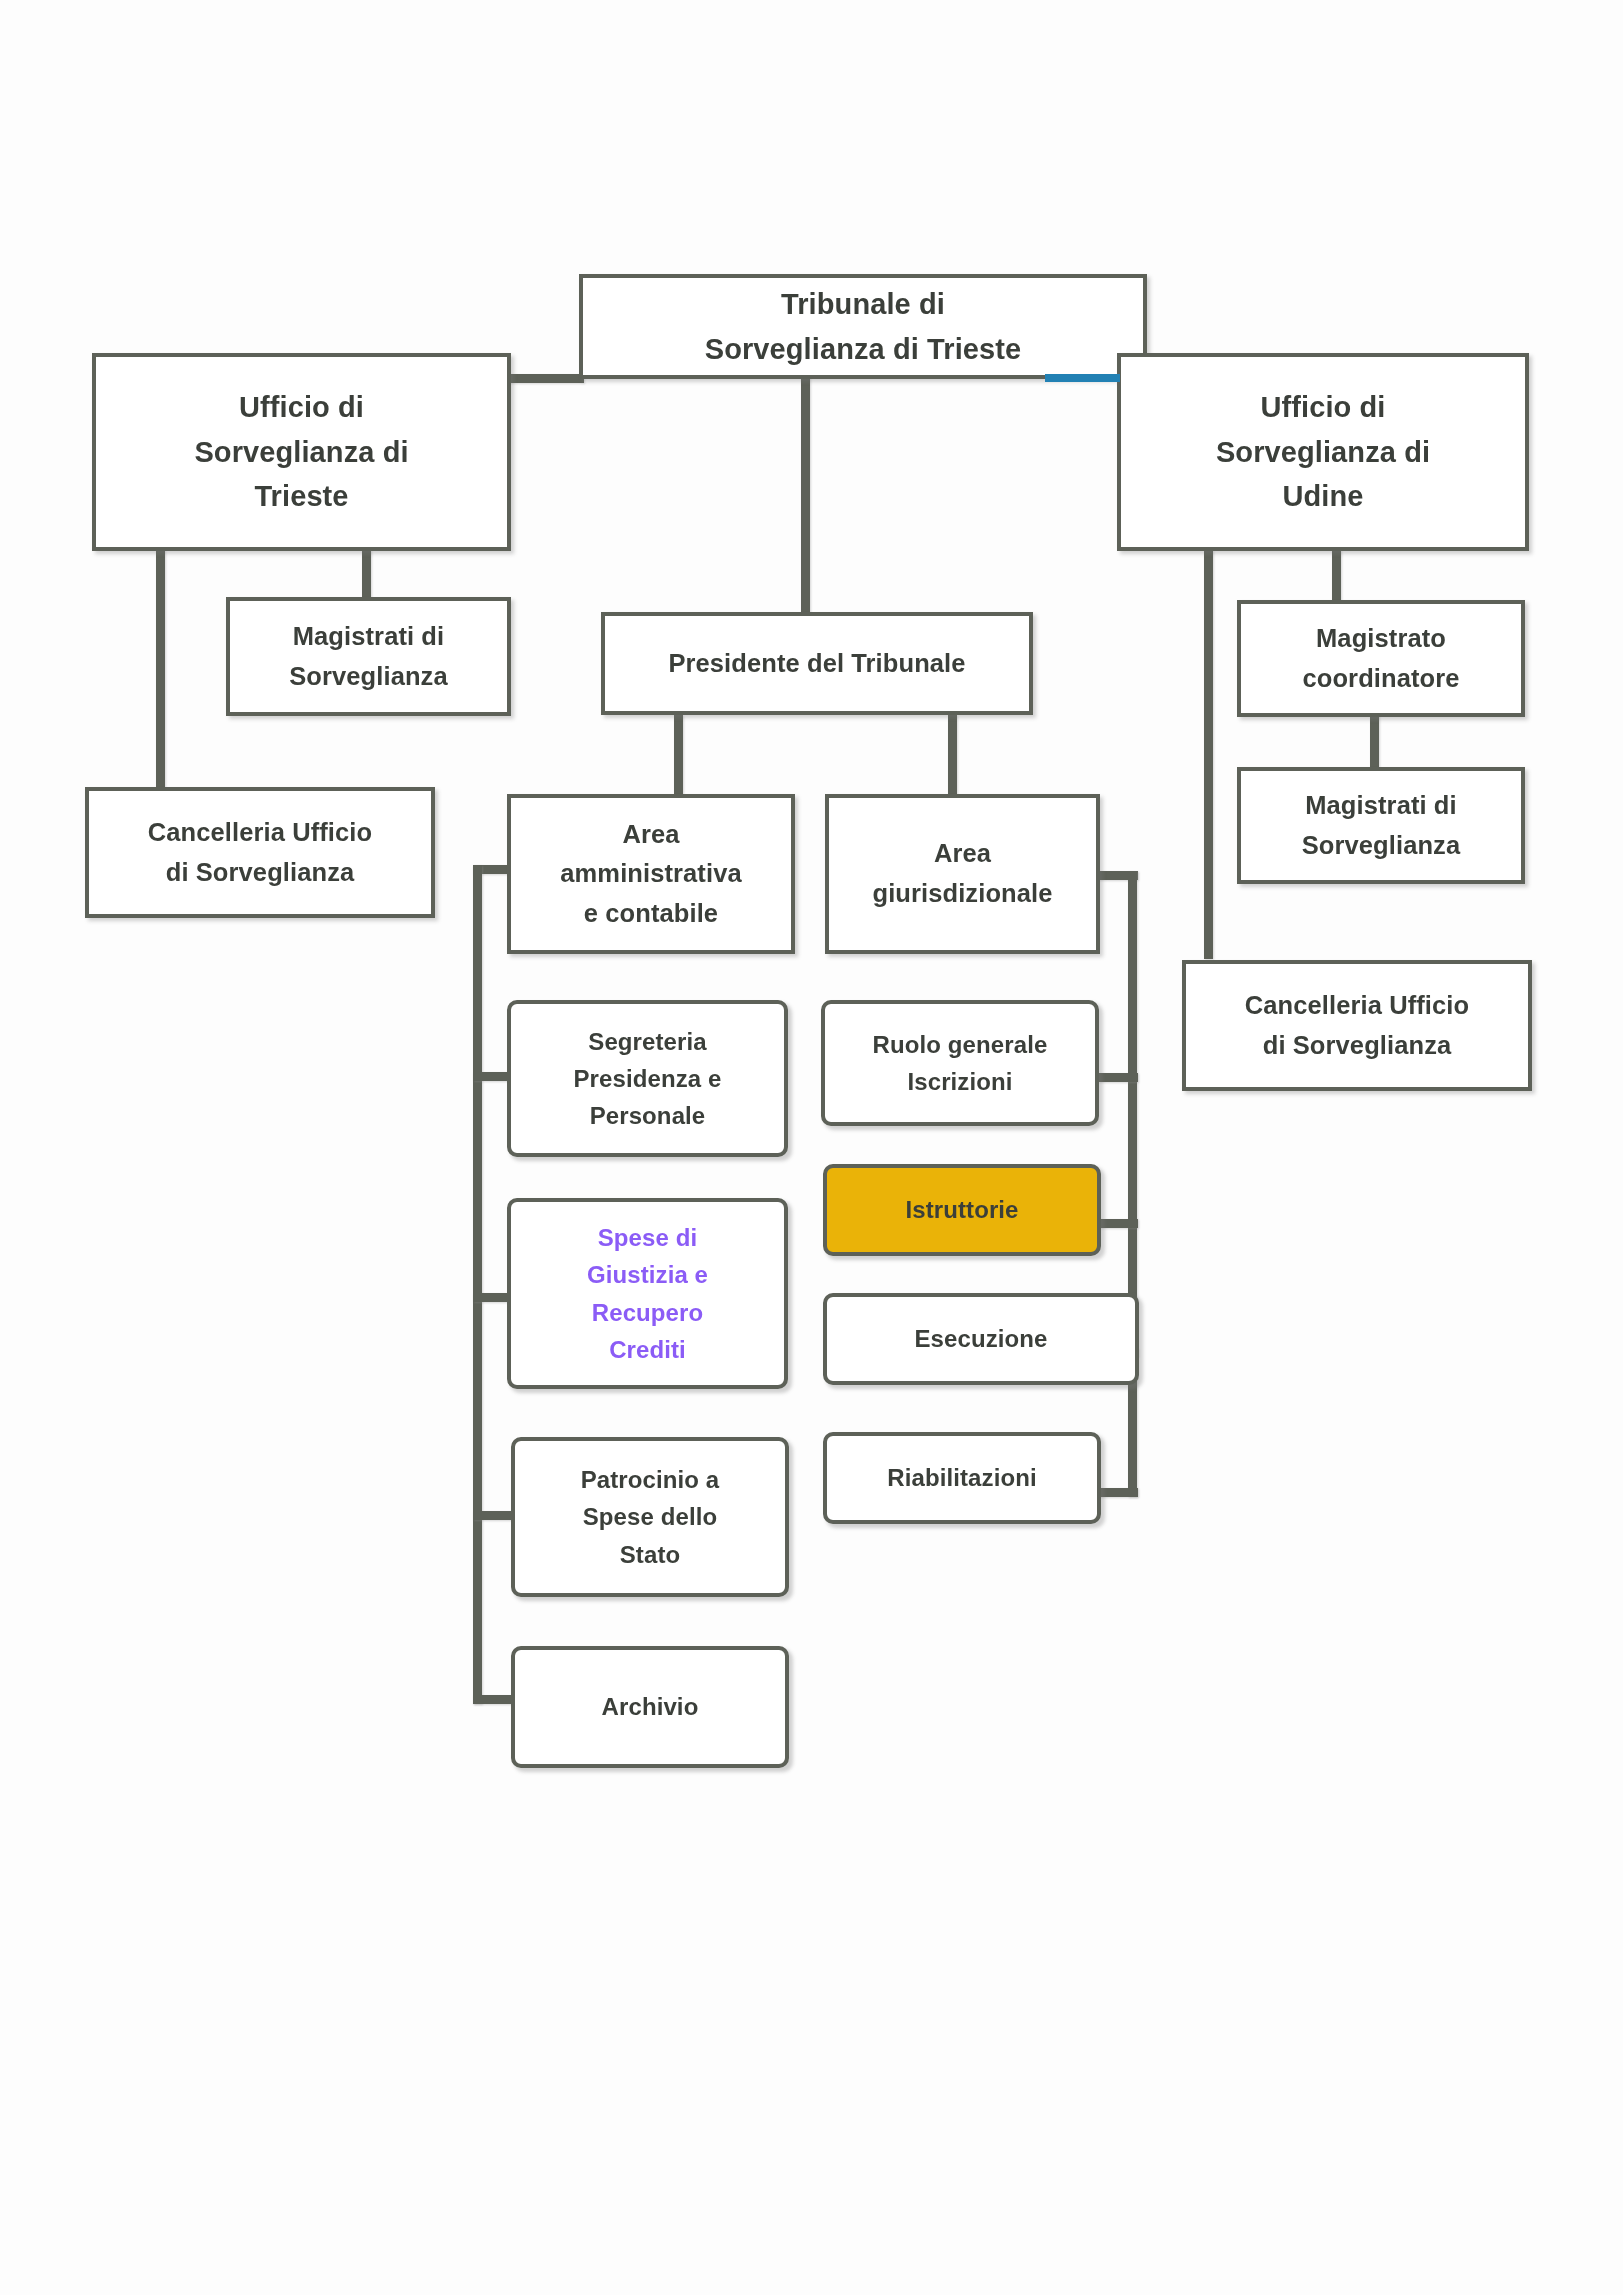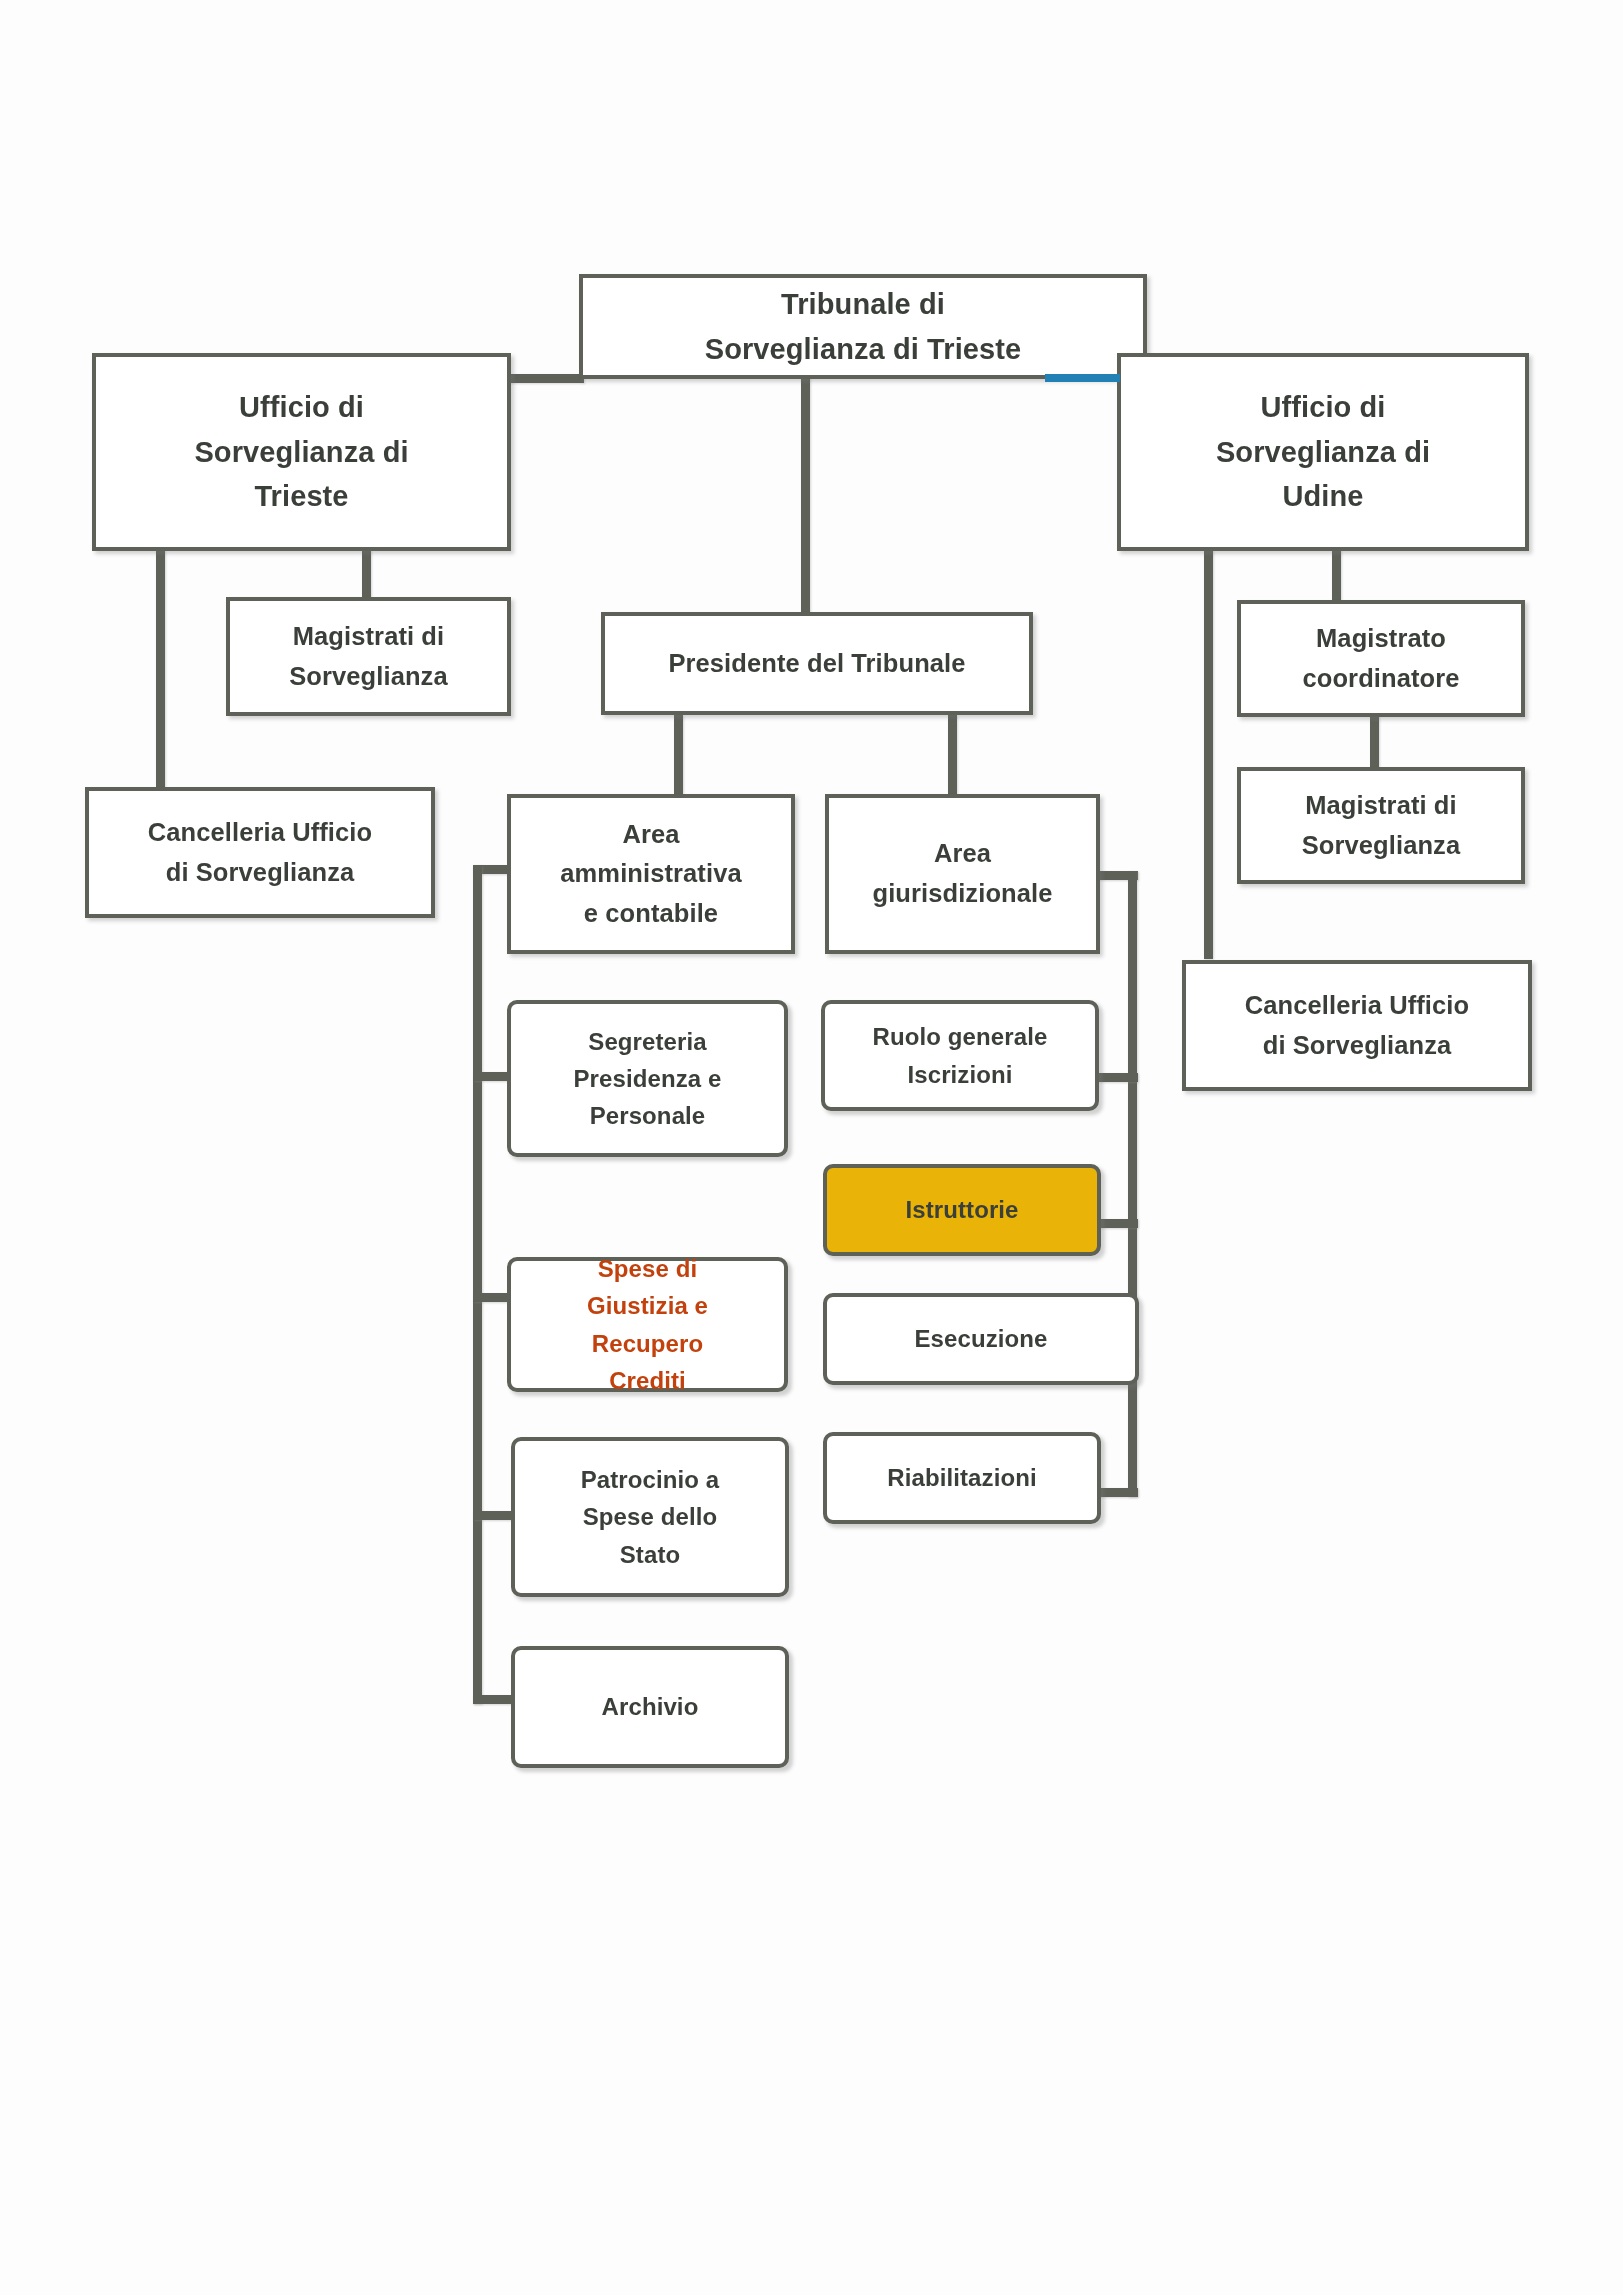--- a/index.html
+++ b/index.html
@@ -141,33 +141,33 @@
   </div>
 
   <div class="node fs-mid" style="left: 1182px; top: 960px; width: 350px; height: 131px; border-color: rgb(93, 97, 88); background: rgb(255, 255, 255); color: rgb(59, 63, 58);">
     <span>Cancelleria Ufficio<br>di Sorveglianza</span>
   </div>
 
   <div class="node fs-sub" style="left: 507px; top: 1000px; width: 281px; height: 157px; border-color: rgb(93, 97, 88); background: rgb(255, 255, 255); color: rgb(59, 63, 58);">
     <span>Segreteria<br>Presidenza e<br>Personale</span>
   </div>
 
-  <div class="node fs-sub" style="left: 507px; top: 1257px; width: 281px; height: 135px; border-color: rgb(93, 97, 88); background: rgb(255, 255, 255); color: #c2410c;">
+  <div class="node fs-sub" style="left: 507px; top: 1198px; width: 281px; height: 191px; border-color: rgb(93, 97, 88); background: rgb(255, 255, 255); color: #8b5cf6;">
     <span>Spese di<br>Giustizia e<br>Recupero<br>Crediti</span>
   </div>
 
   <div class="node fs-sub" style="left: 511px; top: 1437px; width: 278px; height: 160px; border-color: rgb(93, 97, 88); background: rgb(255, 255, 255); color: rgb(59, 63, 58);">
     <span>Patrocinio a<br>Spese dello<br>Stato</span>
   </div>
 
   <div class="node fs-sub" style="left: 511px; top: 1646px; width: 278px; height: 122px; border-color: rgb(93, 97, 88); background: rgb(255, 255, 255); color: rgb(59, 63, 58);">
     <span>Archivio</span>
   </div>
 
-  <div class="node fs-sub" style="left: 821px; top: 1000px; width: 278px; height: 111px; border-color: rgb(93, 97, 88); background: rgb(255, 255, 255); color: rgb(59, 63, 58);">
+  <div class="node fs-sub" style="left: 821px; top: 1000px; width: 278px; height: 126px; border-color: rgb(93, 97, 88); background: rgb(255, 255, 255); color: rgb(59, 63, 58);">
     <span>Ruolo generale<br>Iscrizioni</span>
   </div>
 
   <div class="node fs-sub" style="left: 823px; top: 1164px; width: 278px; height: 92px; border-color: rgb(93, 97, 88); background: #eab308; color: rgb(59, 63, 58);">
     <span>Istruttorie</span>
   </div>
 
   <div class="node fs-sub" style="left: 823px; top: 1293px; width: 316px; height: 92px; border-color: rgb(93, 97, 88); background: rgb(255, 255, 255); color: rgb(59, 63, 58);">
     <span>Esecuzione</span>
   </div>

